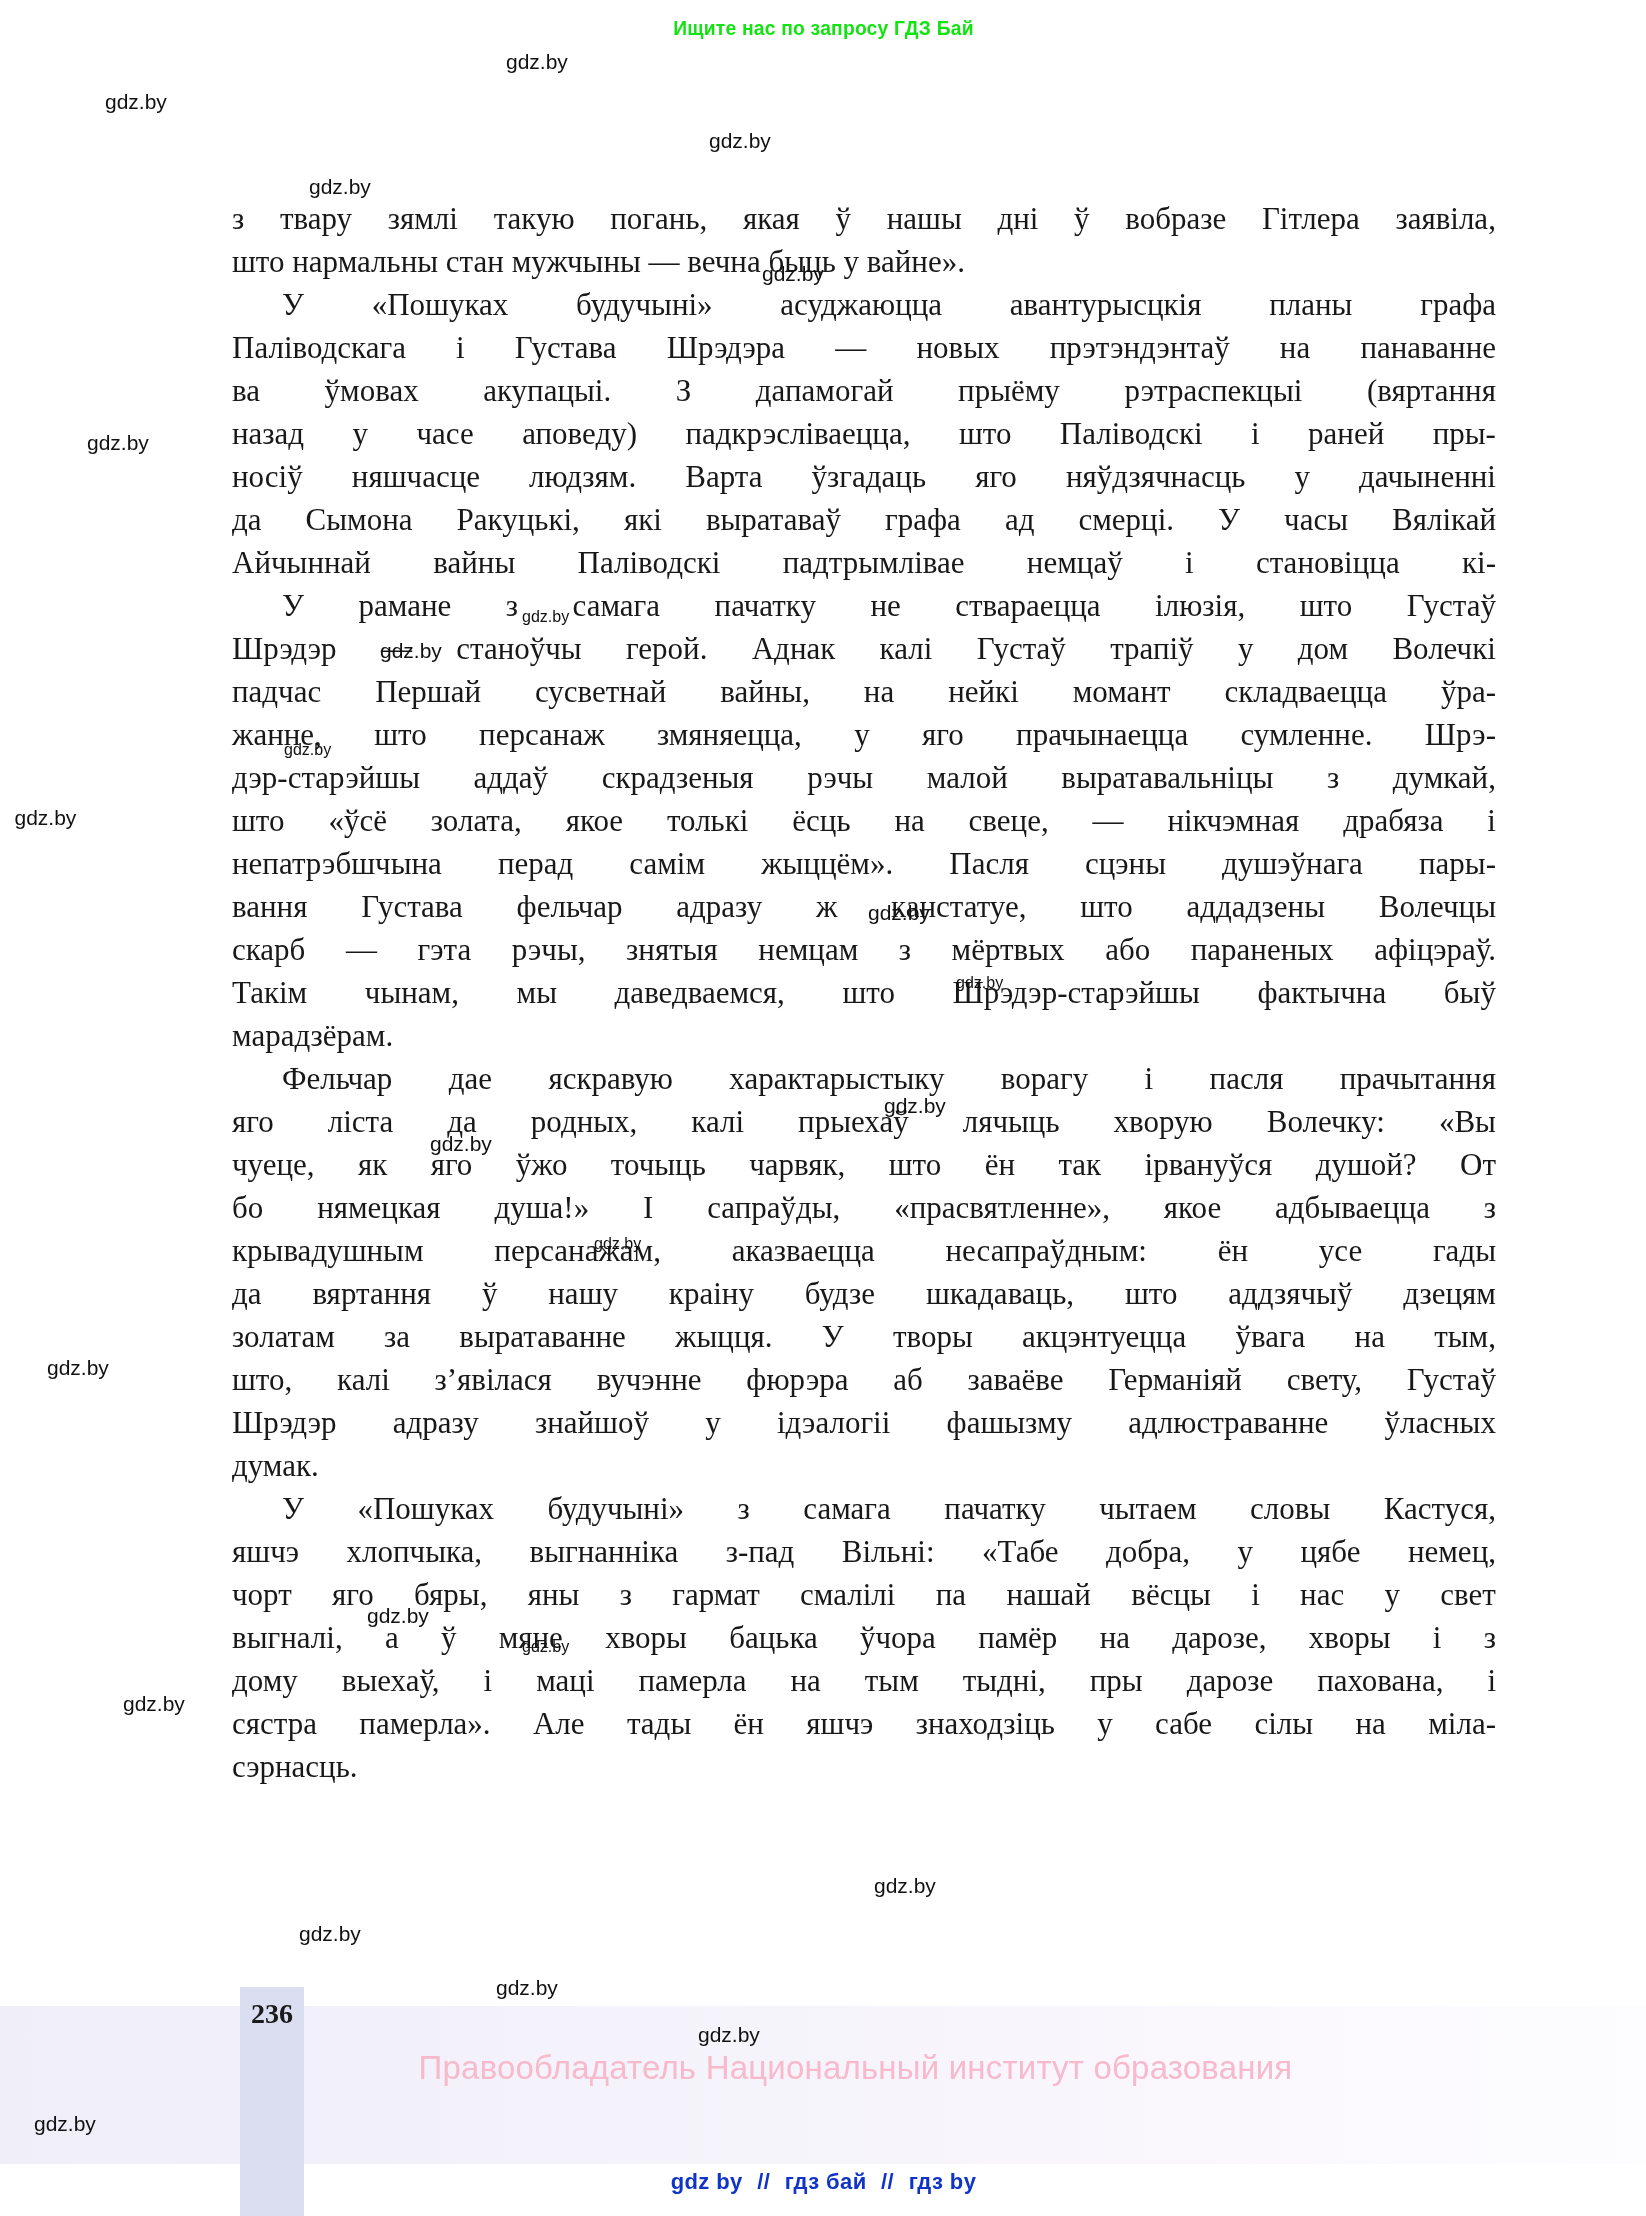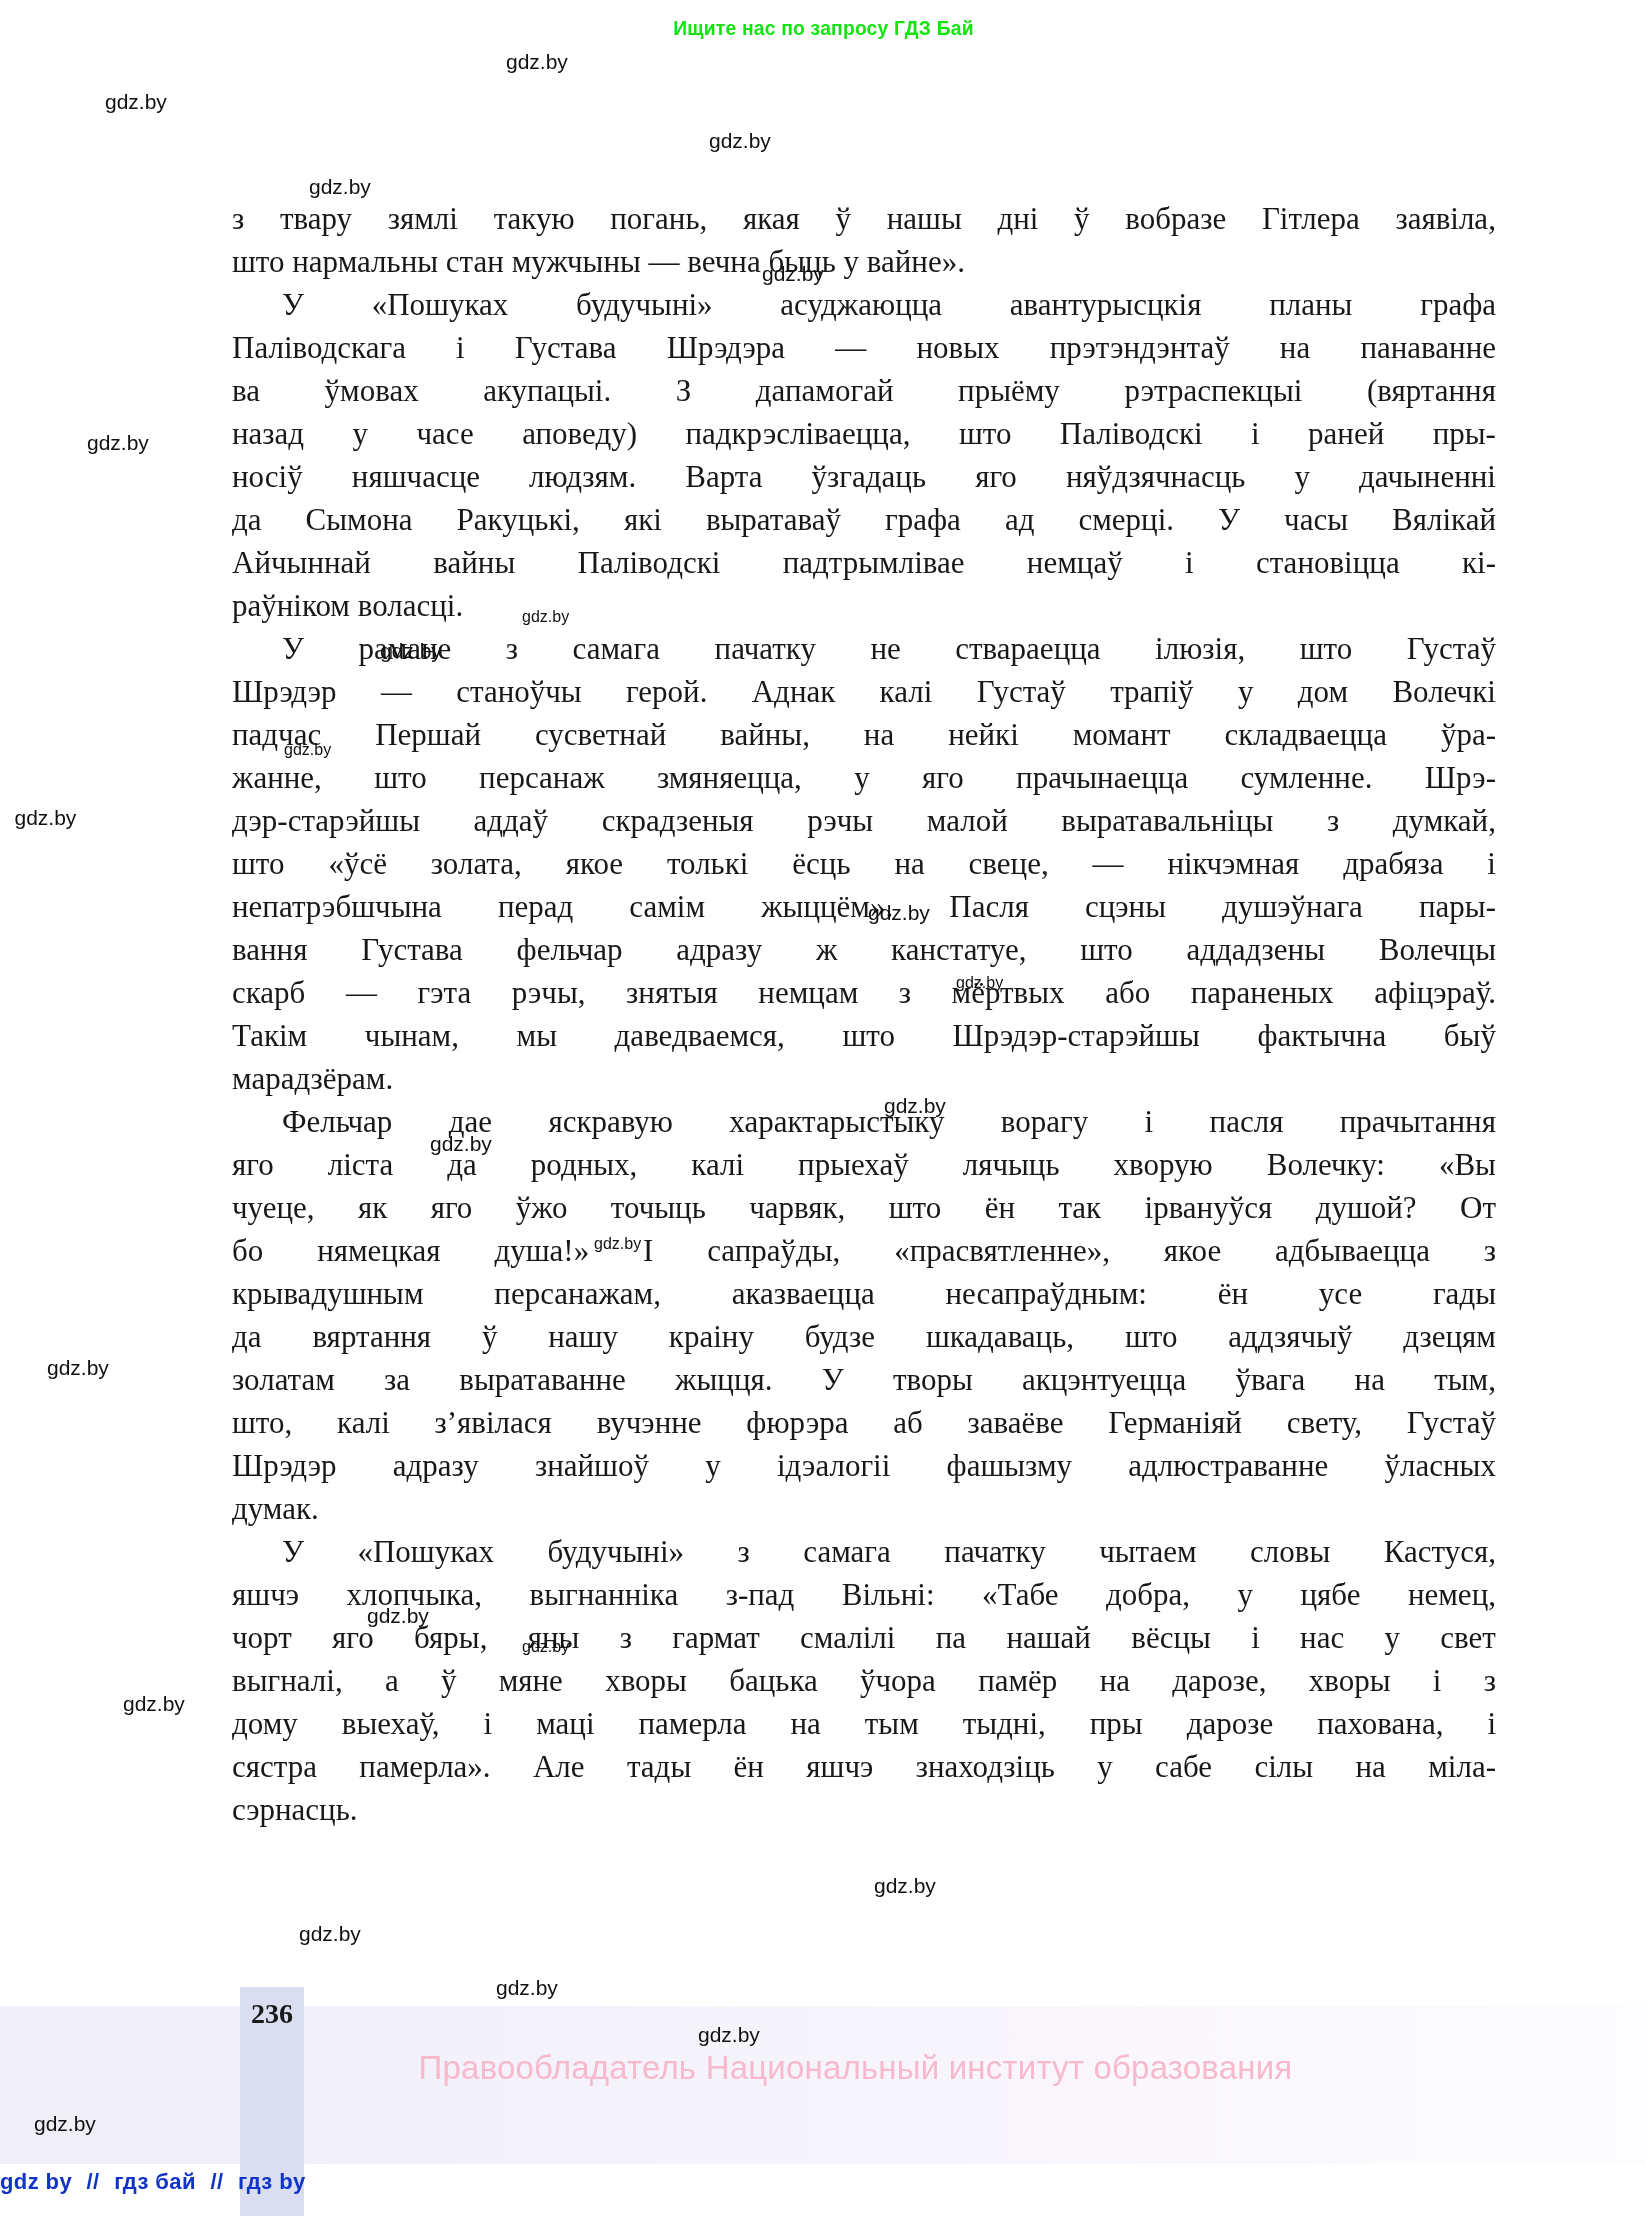--- a/index.html
+++ b/index.html
@@ -108,20 +108,21 @@
     letter-spacing: 0.2px;
     padding-left: 32px;
   }
 
   
   .bottom-links {
     position: absolute;
     left: 0;
     top: 2169px;
     width: 1647px;
+    text-align: center;
     font-family: "Liberation Sans", "DejaVu Sans", sans-serif;
     font-size: 22px;
     font-weight: 700;
     color: #1034c8;
     letter-spacing: 0.4px;
   }
   .bottom-links .sep {
     padding: 0 8px;
   }
 
@@ -146,21 +147,20 @@
         <div class="line flush">што нармальны стан мужчыны — вечна быць у вайне».</div>
       </div>
       <div class="para">
         <div class="line indent"><span class="w">У</span><span class="w">«Пошуках</span><span class="w">будучыні»</span><span class="w">асуджаюцца</span><span class="w">авантурысцкія</span><span class="w">планы</span><span class="w">графа</span></div>
         <div class="line"><span class="w">Паліводскага</span><span class="w">і</span><span class="w">Густава</span><span class="w">Шрэдэра</span><span class="w">—</span><span class="w">новых</span><span class="w">прэтэндэнтаў</span><span class="w">на</span><span class="w">панаванне</span></div>
         <div class="line"><span class="w">ва</span><span class="w">ўмовах</span><span class="w">акупацыі.</span><span class="w">З</span><span class="w">дапамогай</span><span class="w">прыёму</span><span class="w">рэтраспекцыі</span><span class="w">(вяртання</span></div>
         <div class="line"><span class="w">назад</span><span class="w">у</span><span class="w">часе</span><span class="w">аповеду)</span><span class="w">падкрэсліваецца,</span><span class="w">што</span><span class="w">Паліводскі</span><span class="w">і</span><span class="w">раней</span><span class="w">пры-</span></div>
         <div class="line"><span class="w">носіў</span><span class="w">няшчасце</span><span class="w">людзям.</span><span class="w">Варта</span><span class="w">ўзгадаць</span><span class="w">яго</span><span class="w">няўдзячнасць</span><span class="w">у</span><span class="w">дачыненні</span></div>
         <div class="line"><span class="w">да</span><span class="w">Сымона</span><span class="w">Ракуцькі,</span><span class="w">які</span><span class="w">выратаваў</span><span class="w">графа</span><span class="w">ад</span><span class="w">смерці.</span><span class="w">У</span><span class="w">часы</span><span class="w">Вялікай</span></div>
         <div class="line"><span class="w">Айчыннай</span><span class="w">вайны</span><span class="w">Паліводскі</span><span class="w">падтрымлівае</span><span class="w">немцаў</span><span class="w">і</span><span class="w">становіцца</span><span class="w">кі-</span></div>
-        <div class="line flush">раўніком воласці.</div>
       </div>
       <div class="para">
         <div class="line indent"><span class="w">У</span><span class="w">рамане</span><span class="w">з</span><span class="w">самага</span><span class="w">пачатку</span><span class="w">не</span><span class="w">ствараецца</span><span class="w">ілюзія,</span><span class="w">што</span><span class="w">Густаў</span></div>
         <div class="line"><span class="w">Шрэдэр</span><span class="w">—</span><span class="w">станоўчы</span><span class="w">герой.</span><span class="w">Аднак</span><span class="w">калі</span><span class="w">Густаў</span><span class="w">трапіў</span><span class="w">у</span><span class="w">дом</span><span class="w">Волечкі</span></div>
         <div class="line"><span class="w">падчас</span><span class="w">Першай</span><span class="w">сусветнай</span><span class="w">вайны,</span><span class="w">на</span><span class="w">нейкі</span><span class="w">момант</span><span class="w">складваецца</span><span class="w">ўра-</span></div>
         <div class="line"><span class="w">жанне,</span><span class="w">што</span><span class="w">персанаж</span><span class="w">змяняецца,</span><span class="w">у</span><span class="w">яго</span><span class="w">прачынаецца</span><span class="w">сумленне.</span><span class="w">Шрэ-</span></div>
         <div class="line"><span class="w">дэр-старэйшы</span><span class="w">аддаў</span><span class="w">скрадзеныя</span><span class="w">рэчы</span><span class="w">малой</span><span class="w">выратавальніцы</span><span class="w">з</span><span class="w">думкай,</span></div>
         <div class="line"><span class="w">што</span><span class="w">«ўсё</span><span class="w">золата,</span><span class="w">якое</span><span class="w">толькі</span><span class="w">ёсць</span><span class="w">на</span><span class="w">свеце,</span><span class="w">—</span><span class="w">нікчэмная</span><span class="w">драбяза</span><span class="w">і</span></div>
         <div class="line"><span class="w">непатрэбшчына</span><span class="w">перад</span><span class="w">самім</span><span class="w">жыццём».</span><span class="w">Пасля</span><span class="w">сцэны</span><span class="w">душэўнага</span><span class="w">пары-</span></div>
         <div class="line"><span class="w">вання</span><span class="w">Густава</span><span class="w">фельчар</span><span class="w">адразу</span><span class="w">ж</span><span class="w">канстатуе,</span><span class="w">што</span><span class="w">аддадзены</span><span class="w">Волечцы</span></div>

